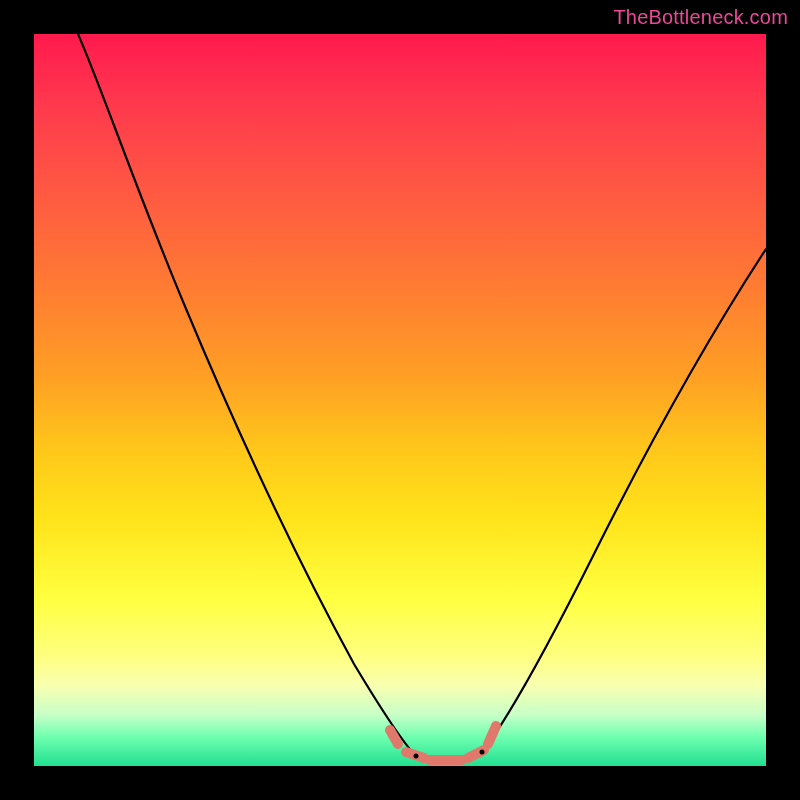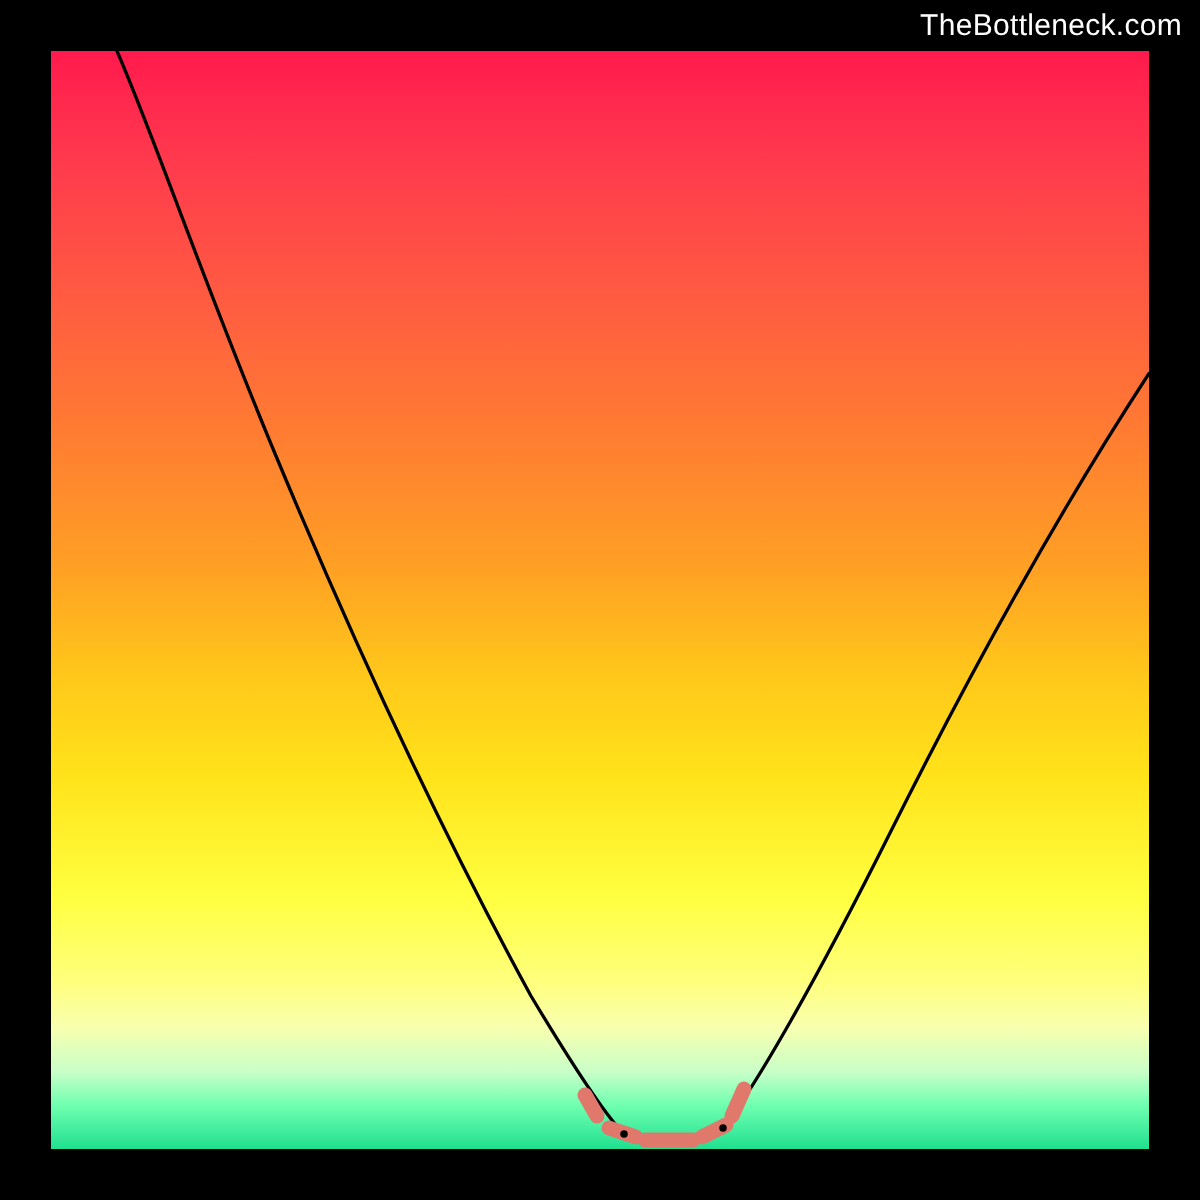--- a/index.html
+++ b/index.html
@@ -45,21 +45,21 @@
     top: 0;
     width: 732px;
     height: 732px;
   }
   .watermark {
     position: absolute;
     top: 6px;
     right: 12px;
     font-family: Arial, Helvetica, sans-serif;
     font-size: 20px;
-    color: #ffffff;
+    color: #ec4899;
     letter-spacing: 0.2px;
     user-select: none;
   }
 </style>
 </head>
 <body>
 
 <div class="frame">
   <div class="plot-area">
     <svg class="curve-svg" viewBox="0 0 732 732" preserveAspectRatio="none">

